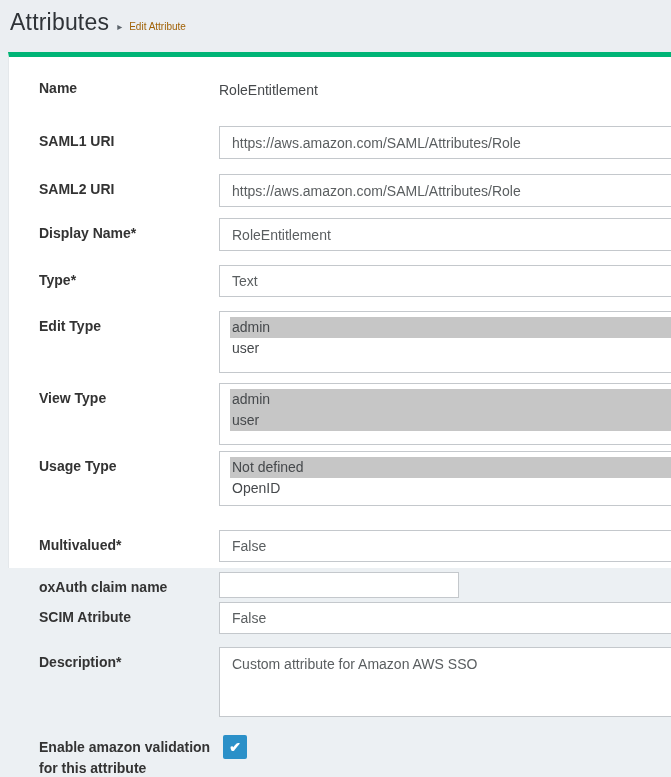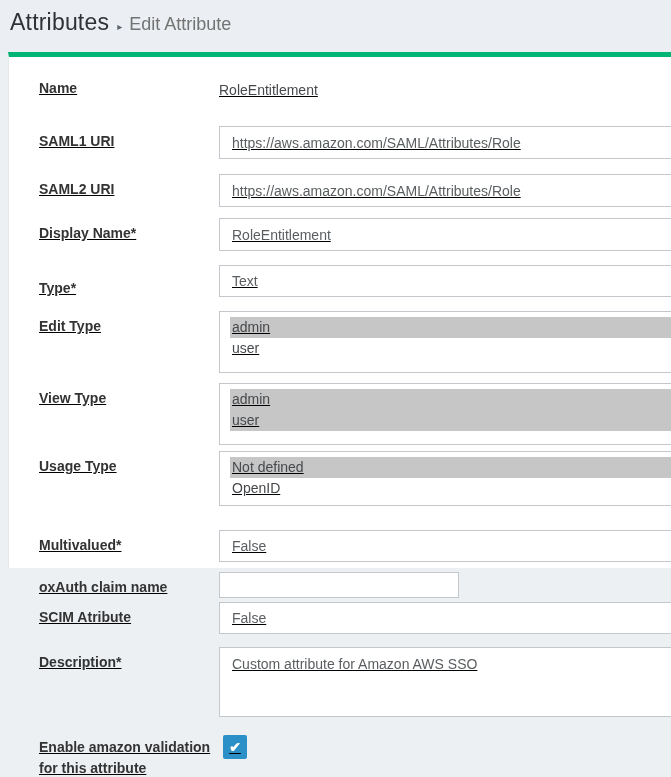--- a/index.html
+++ b/index.html
@@ -23,34 +23,33 @@
     color: #2f3338;
     font-weight: 400;
     letter-spacing: 0.2px;
   }
   .crumb-sep {
     font-size: 10px;
     color: #5b636b;
     margin: 0 7px 0 8px;
   }
   .page-subtitle {
-    font-size: 18px;
-    color: #737373;
+    font-size: 10px;
+    color: #a16207;
   }
   
   .panel {
     margin-left: 8px;
     width: 663px;
     height: 516px;
     background: #ffffff;
     border-top: 5px solid #00b476;
     border-left: 1px solid #e4e8eb;
     padding: 23px 0 0 30px;
     overflow: visible;
-    text-decoration: underline;
   }
   .row { display: flex; align-items: flex-start; }
   .lbl {
     width: 180px;
     flex: 0 0 180px;
     font-size: 14px;
     font-weight: bold;
     color: #333333;
     padding-top: 7px;
     line-height: 17px;
@@ -126,21 +125,21 @@
     color: #ffffff;
     font-size: 14px;
     font-weight: bold;
     cursor: pointer;
   }
   
   .r-name  { margin-bottom: 26px; height: 20px; }
   .r-saml1 { margin-bottom: 15px; }
   .r-saml2 { margin-bottom: 11px; }
   .r-dname { margin-bottom: 14px; }
-  .r-type  { margin-bottom: 14px; align-items: flex-end; }
+  .r-type  { margin-bottom: 14px; }
   .r-edit  { margin-bottom: 10px; }
   .r-view  { margin-bottom: 6px; }
   .r-usage { margin-bottom: 24px; }
   .r-multi { margin-bottom: 10px; margin-top: 12px; }
   .r-oxa   { margin-bottom: 4px; }
   .r-scim  { margin-bottom: 13px; }
   .r-desc  { margin-bottom: 18px; }
 </style>
 </head>
 <body>

